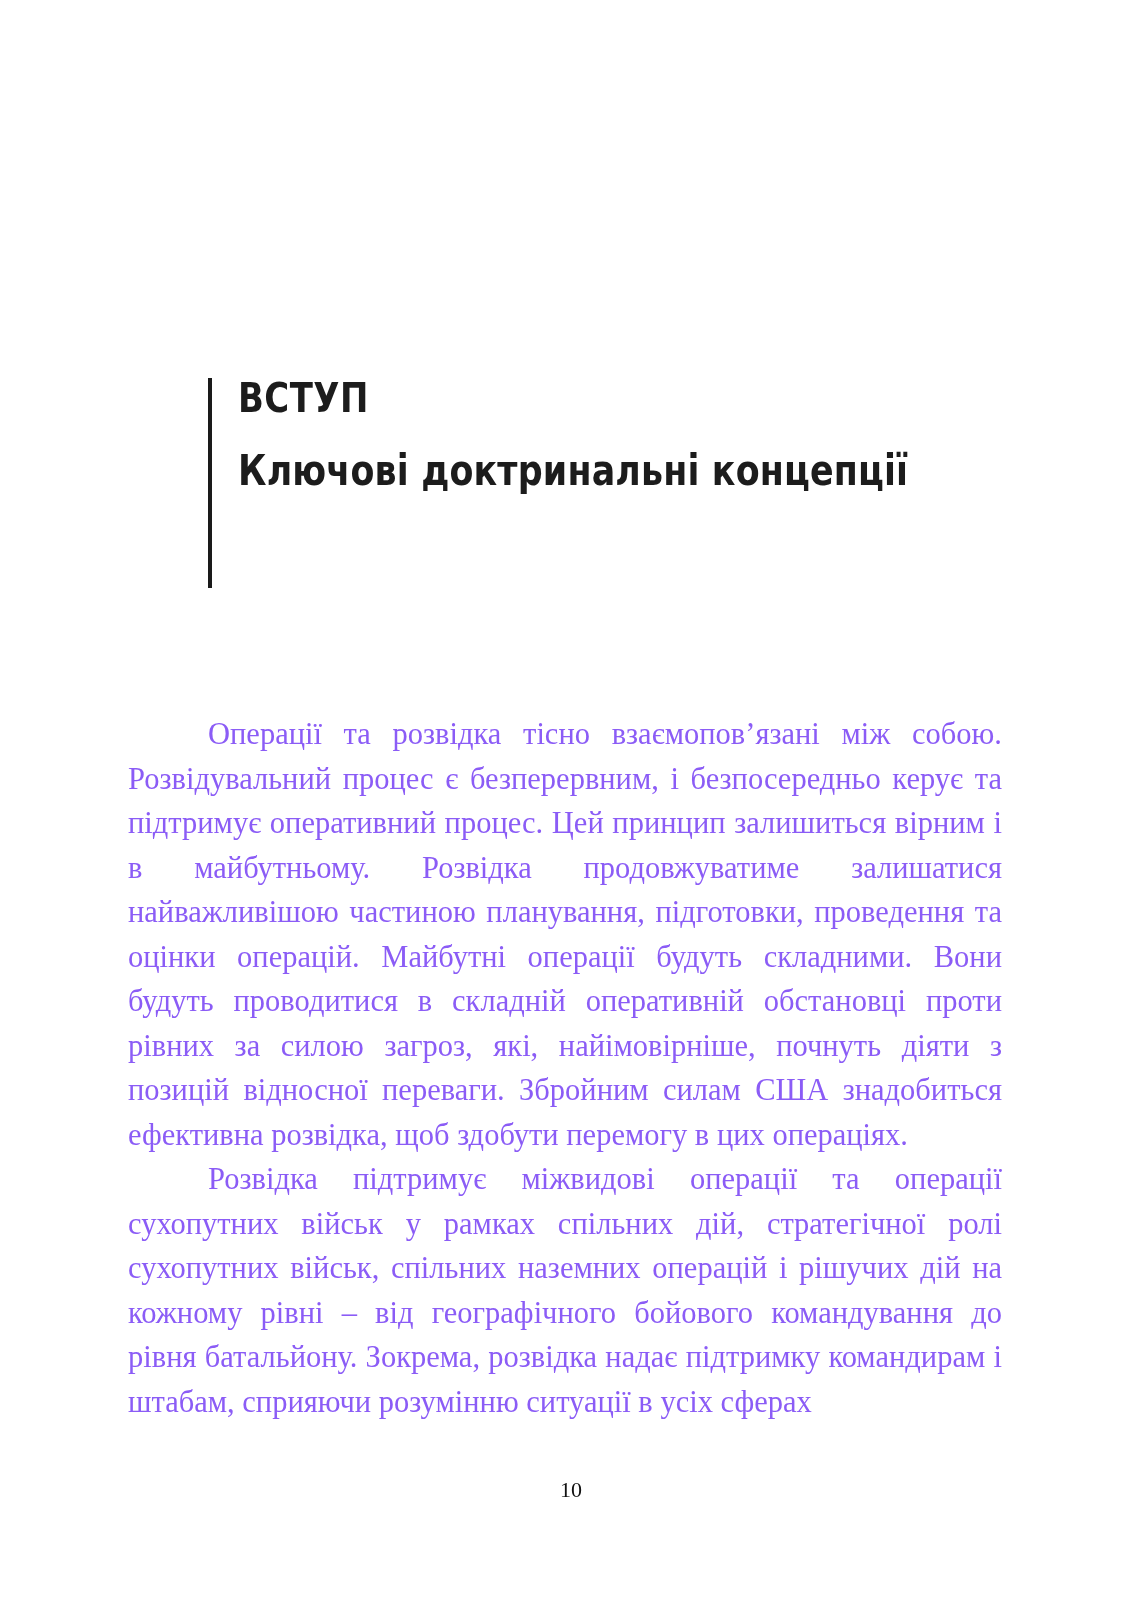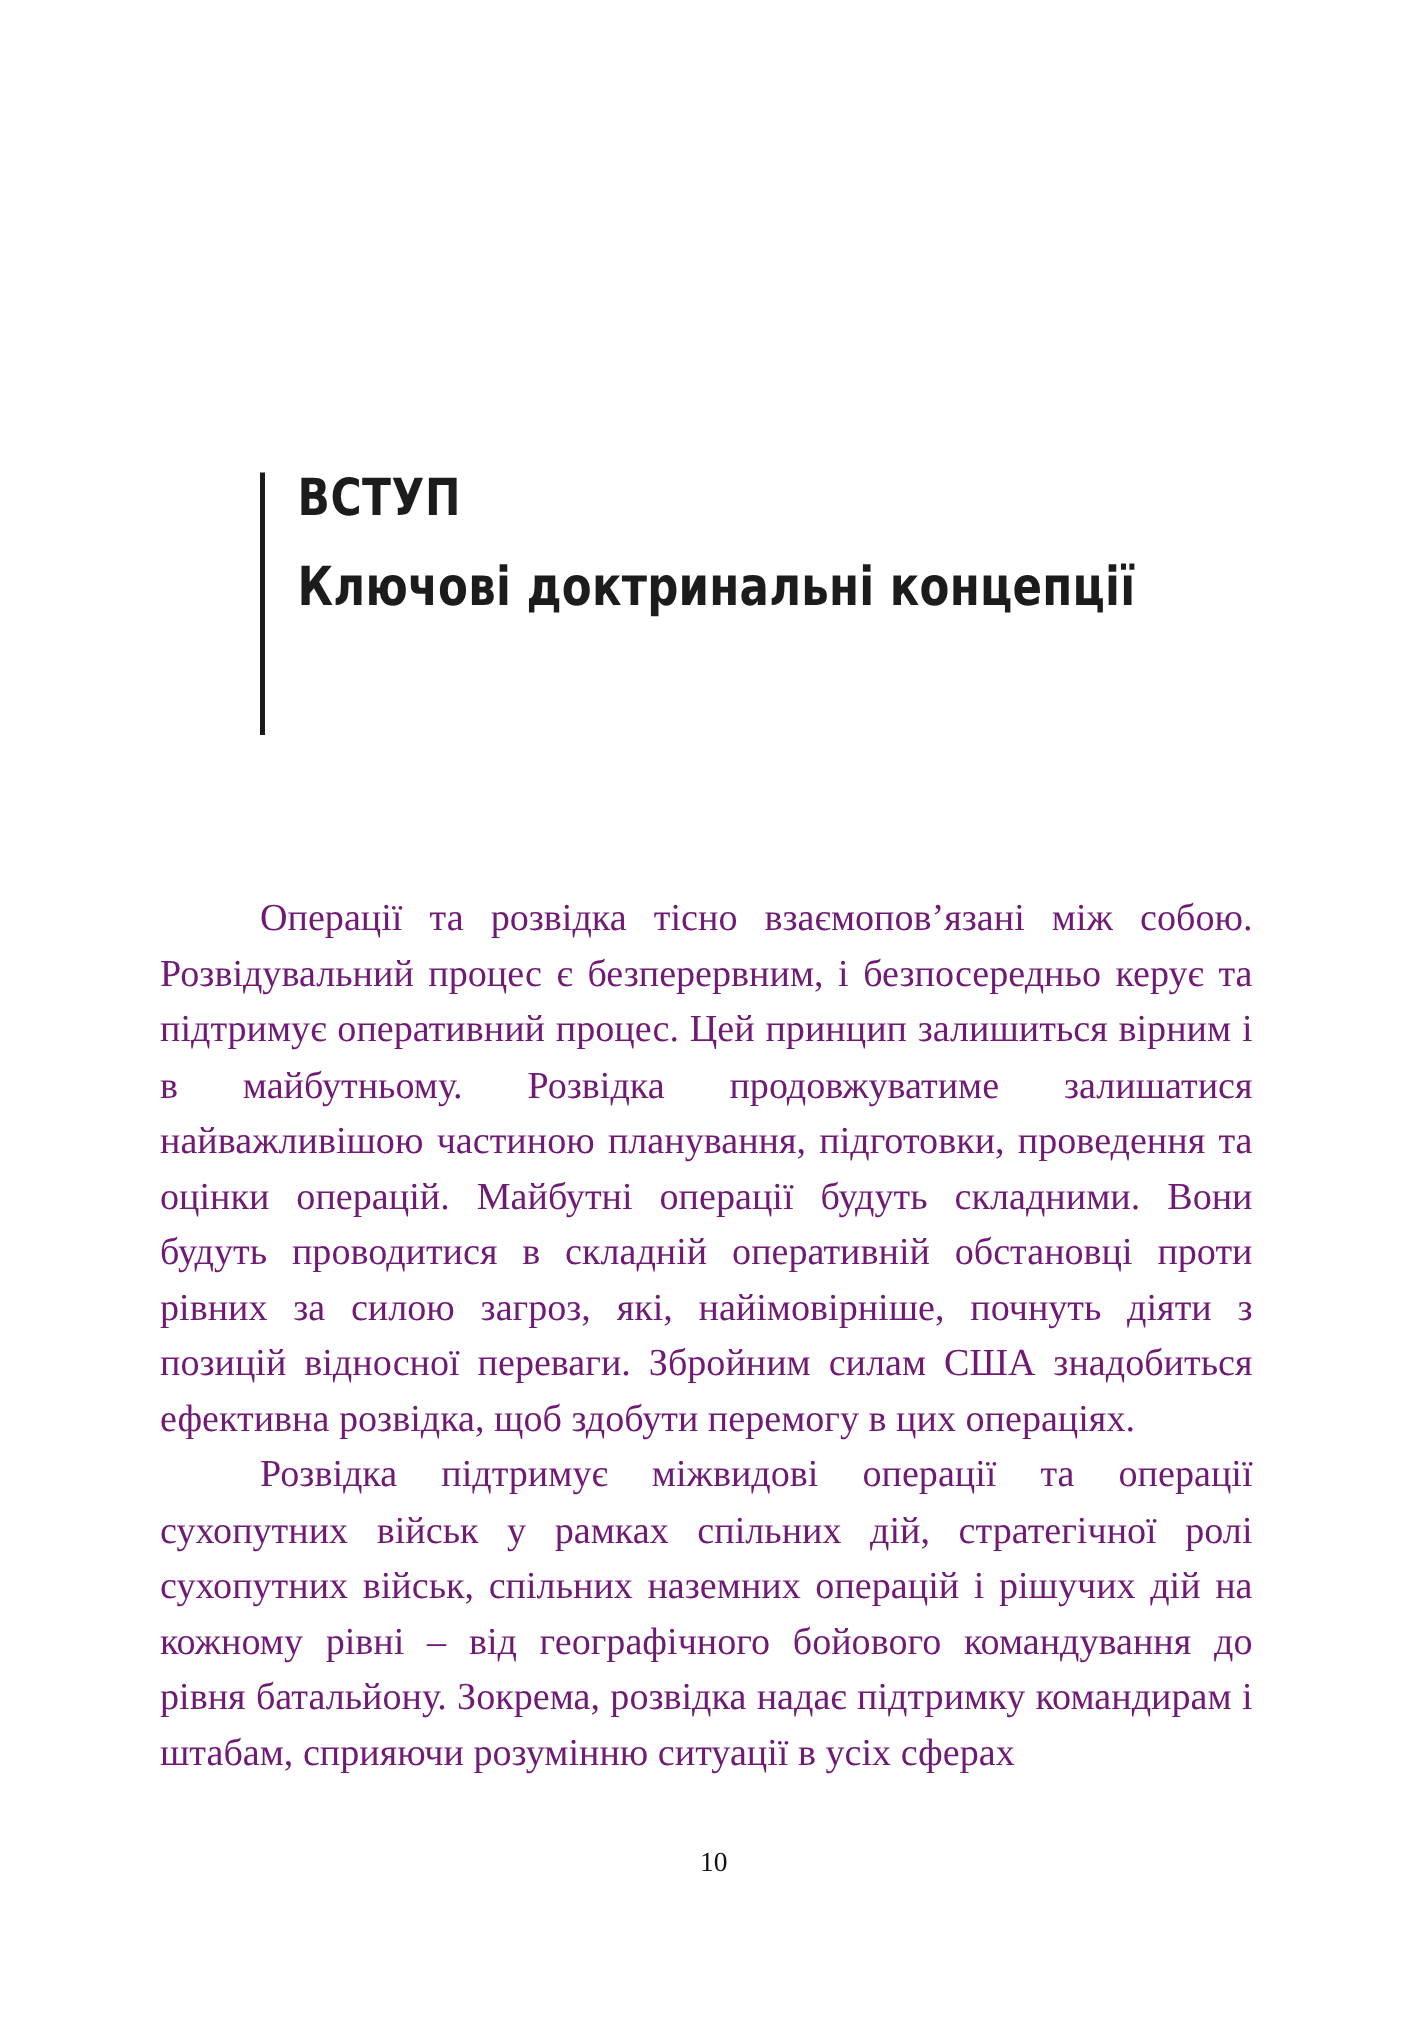--- a/index.html
+++ b/index.html
@@ -76,21 +76,21 @@
   
   .body-text {
     position: absolute;
     left: 128px;
     top: 712px;
     width: 874px;
     text-align: justify;
     text-justify: inter-word;
     font-size: 30.5px;
     line-height: 44.5px;
-    color: #701a75;
+    color: #8b5cf6;
   }
 
   .body-text p {
     margin: 0;
     text-indent: 80px;
     hyphens: manual;
   }
 
   .body-text p + p {
     margin-top: 0px;

